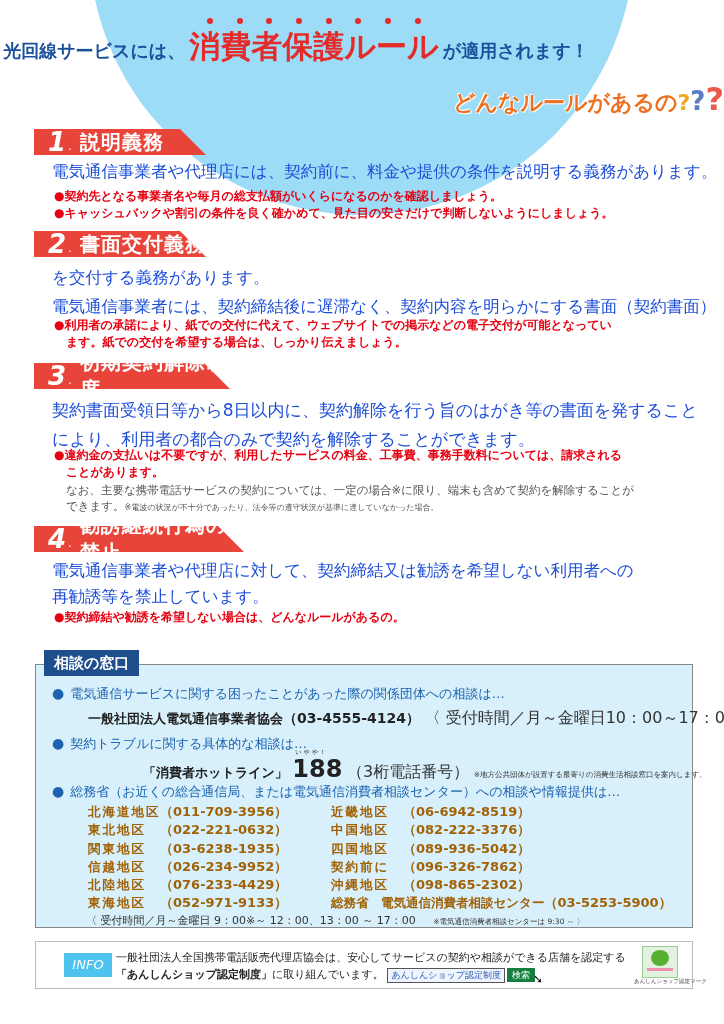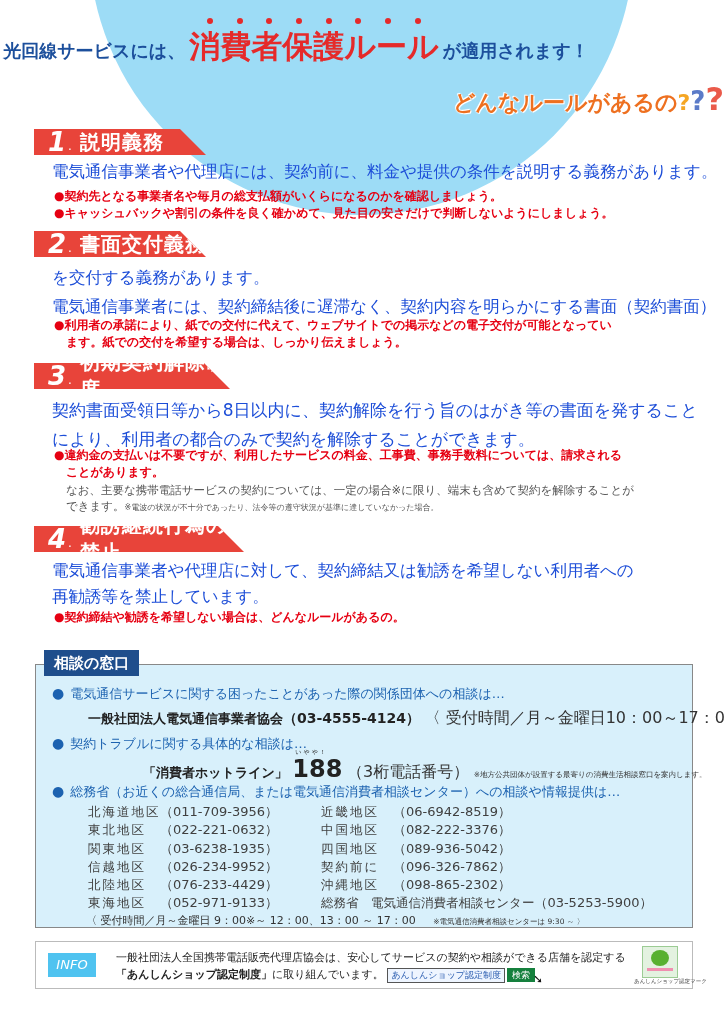--- a/index.html
+++ b/index.html
@@ -83,31 +83,31 @@
   }
   .c-line { position: absolute; white-space: nowrap; }
   .c-bullet { color: #1c62b0; font-size: 13px; }
   .c-bullet .b { font-size: 14px; margin-right: 6px; }
   .c-org { font-size: 13px; font-weight: bold; color: #222; }
   .c-org .tel { font-size: 14px; }
   .c-small { font-size: 16px; color: #333; font-weight: normal; }
   .c-tiny { font-size: 7.5px; color: #333; font-weight: normal; }
   .big188 { font-size: 24px; font-weight: bold; color: #222; position: relative; }
   .ruby { position: absolute; top: -7px; left: 3px; font-size: 6px; letter-spacing: 2px; font-weight: normal; }
-  .region { font-size: 12.5px; font-weight: normal; color: #404040; }
+  .region { font-size: 12.5px; font-weight: bold; color: #a16207; }
   .region .name { display: inline-block; width: 72px; letter-spacing: 2px; }
   .region .tel { font-size: 13px; }
 
   
   .info-box {
     position: absolute; left: 35px; top: 941px; width: 656px; height: 46px;
     border: 1px solid #bbb; background: #fff;
   }
   .info-badge {
-    position: absolute; left: 12px; top: 11px; width: 48px; height: 24px;
+    position: absolute; left: 28px; top: 11px; width: 48px; height: 24px;
     background: #4fc3f0; color: #fff; font-size: 13px; font-style: italic;
     text-align: center; line-height: 24px;
   }
   .info-text { position: absolute; left: 80px; font-size: 11px; color: #222; white-space: nowrap; }
   .search-field {
     display: inline-block; border: 1px solid #555; background: #eef5ff; color: #2a5db0;
     font-size: 9px; padding: 0 3px; height: 13px; line-height: 13px; vertical-align: middle;
   }
   .search-btn {
     display: inline-block; background: #15803d; color: #fff; font-size: 9px; padding: 0 5px;
@@ -237,21 +237,21 @@
   </div>
 
   <div class="c-line region" style="left:52px;top:138px;line-height:18.3px;">
     <div><span class="name">北海道地区</span><span class="tel">（011-709-3956）</span></div>
     <div><span class="name">東北地区</span><span class="tel">（022-221-0632）</span></div>
     <div><span class="name">関東地区</span><span class="tel">（03-6238-1935）</span></div>
     <div><span class="name">信越地区</span><span class="tel">（026-234-9952）</span></div>
     <div><span class="name">北陸地区</span><span class="tel">（076-233-4429）</span></div>
     <div><span class="name">東海地区</span><span class="tel">（052-971-9133）</span></div>
   </div>
-  <div class="c-line region" style="left:285px;top:138px;line-height:18.3px;">
+  <div class="c-line region" style="left:295px;top:138px;line-height:18.3px;">
     <div><span class="name">近畿地区</span><span class="tel">（06-6942-8519）</span></div>
     <div><span class="name">中国地区</span><span class="tel">（082-222-3376）</span></div>
     <div><span class="name">四国地区</span><span class="tel">（089-936-5042）</span></div>
     <div><span class="name">契約前に</span><span class="tel">（096-326-7862）</span></div>
     <div><span class="name">沖縄地区</span><span class="tel">（098-865-2302）</span></div>
     <div><span>総務省　電気通信消費者相談センター</span><span class="tel">（03-5253-5900）</span></div>
   </div>
 
   <div class="c-line" style="left:50px;top:248px;font-size:11px;color:#333;">
     <span>〈 受付時間／月～金曜日 9：00※～ 12：00、13：00 ～ 17：00</span>

